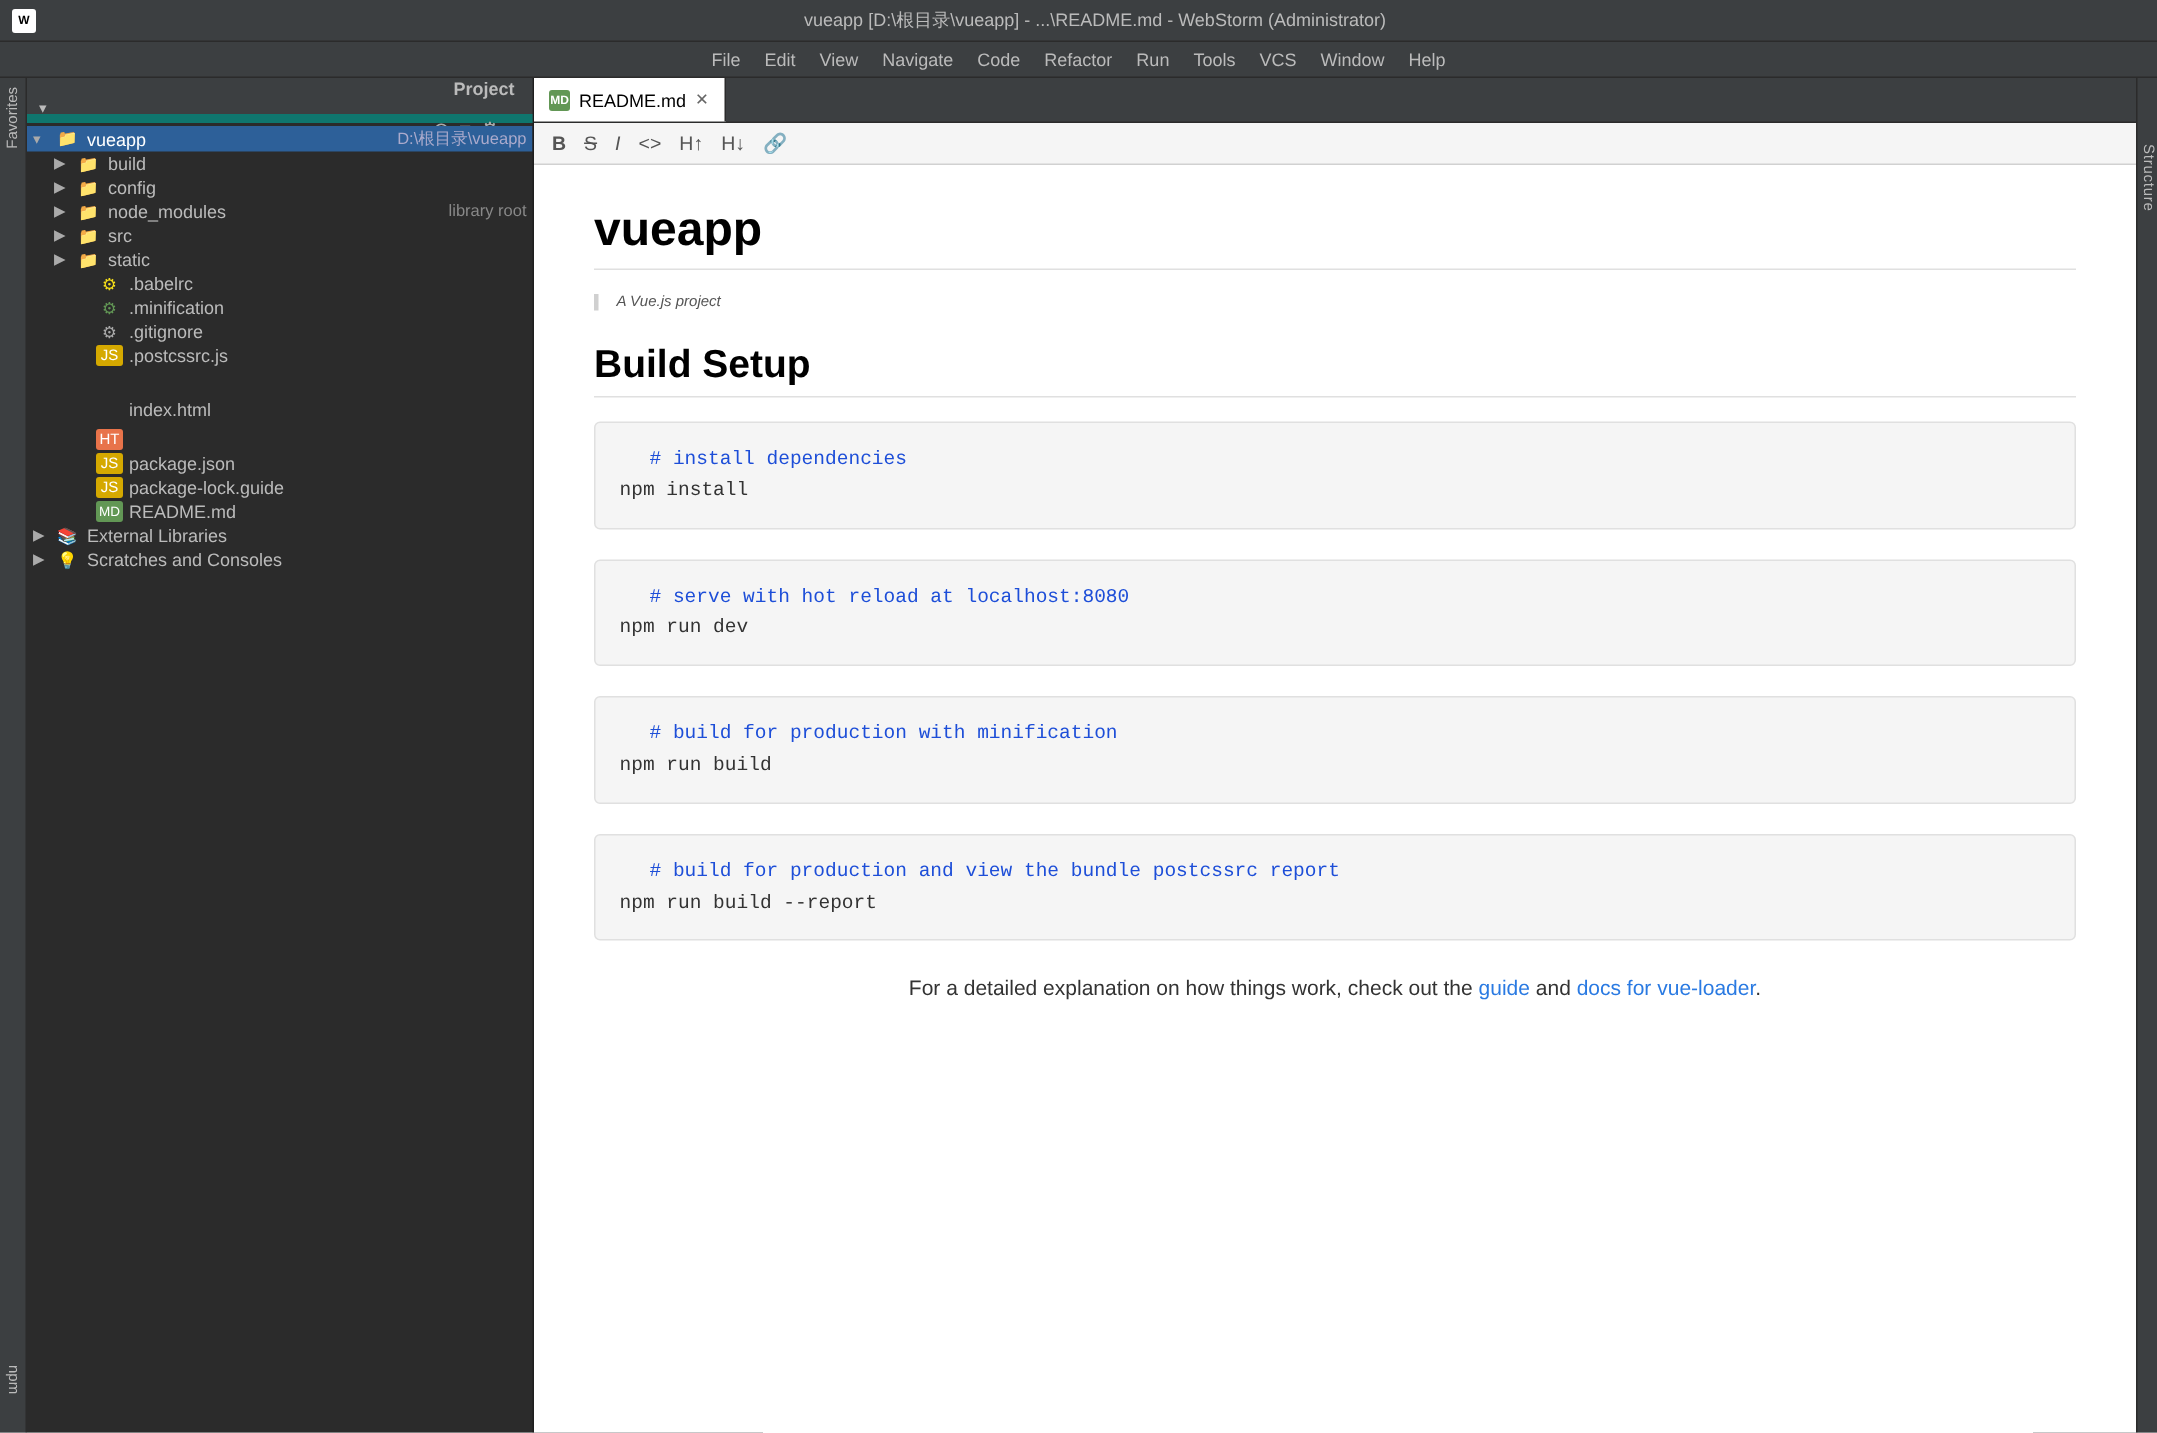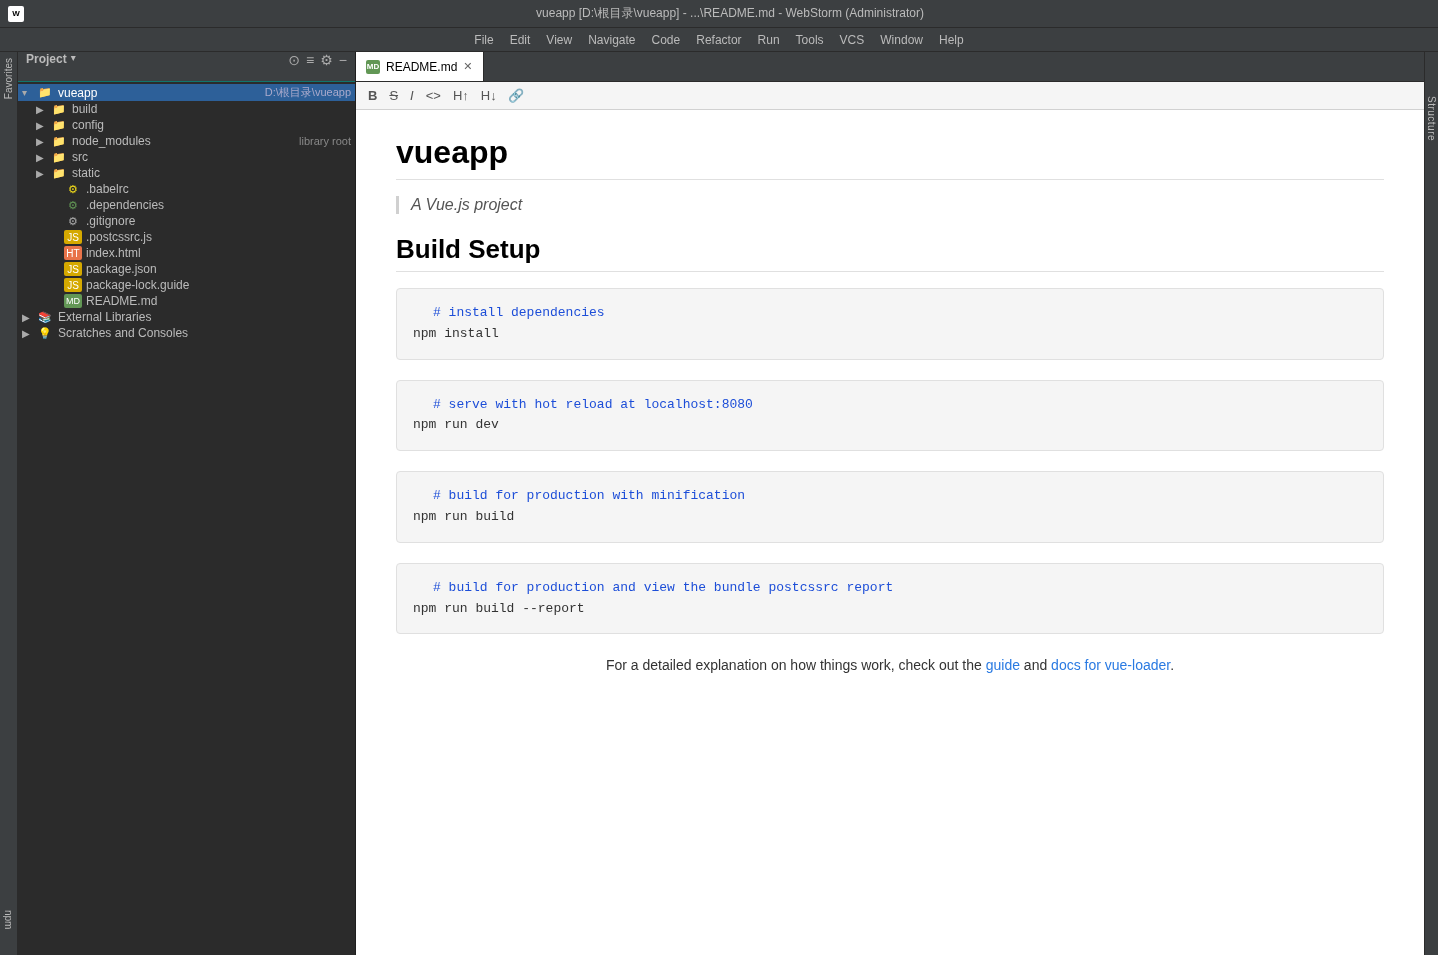--- a/index.html
+++ b/index.html
@@ -53,23 +53,24 @@
       width: 338px;
       background: #2b2b2b;
       display: flex;
       flex-direction: column;
       border-right: 1px solid #1e1e1e;
     }
     .panel-header {
       height: 30px;
       background: #3c3f41;
       display: flex;
-      align-items: flex-start;
+      align-items: flex-end;
       padding: 0 8px;
-      border-bottom: 1px solid #0f766e;
+      border-bottom: 6px solid #0f766e;
+      flex-direction: column;
     }
     .panel-header .panel-title {
       font-size: 12px;
       color: #bbb;
       font-weight: bold;
       margin-right: 4px;
     }
     .panel-header .dropdown-arrow {
       font-size: 10px;
       color: #bbb;
@@ -219,21 +220,21 @@
       color: #000;
       border-bottom: 1px solid #e0e0e0;
       padding-bottom: 8px;
     }
     .md-content .blockquote {
       border-left: 3px solid #d0d0d0;
       padding-left: 12px;
       color: #555;
       margin-bottom: 20px;
       font-style: italic;
-      font-size: 16px;
+      font-size: 10px;
     }
     .md-content h2 {
       font-size: 26px;
       font-weight: bold;
       margin-bottom: 16px;
       margin-top: 4px;
       color: #000;
       border-bottom: 1px solid #e0e0e0;
       padding-bottom: 6px;
     }
@@ -395,38 +396,38 @@
 
       <div class="tree-item indent-2">
         <span class="arrow" style="visibility:hidden">▶</span>
         <span class="file-icon icon-babel" style="font-size:11px;">⚙</span>
         <span class="file-name">.babelrc</span>
       </div>
 
       <div class="tree-item indent-2">
         <span class="arrow" style="visibility:hidden">▶</span>
         <span class="file-icon icon-config" style="font-size:11px;">⚙</span>
-        <span class="file-name">.dependencies</span>
+        <span class="file-name">.minification</span>
       </div>
 
       <div class="tree-item indent-2">
         <span class="arrow" style="visibility:hidden">▶</span>
         <span class="file-icon icon-git" style="font-size:11px;">⚙</span>
         <span class="file-name">.gitignore</span>
       </div>
 
       <div class="tree-item indent-2">
         <span class="arrow" style="visibility:hidden">▶</span>
         <span class="file-icon icon-js" style="font-size:10px; background:#d5a900; color:#fff; border-radius:2px; padding:0 2px;">JS</span>
         <span class="file-name">.postcssrc.js</span>
       </div>
 
       <div class="tree-item indent-2">
         <span class="arrow" style="visibility:hidden">▶</span>
-        <span class="file-icon" style="font-size:10px; background:#e8734a; color:#fff; border-radius:2px; padding:4px 1px;">HT</span>
+        <span class="file-icon" style="font-size:10px; background:#e8734a; color:#fff; border-radius:2px; padding:4px 1px;margin-top:40px;">HT</span>
         <span class="file-name">index.html</span>
       </div>
 
       <div class="tree-item indent-2">
         <span class="arrow" style="visibility:hidden">▶</span>
         <span class="file-icon" style="font-size:10px; background:#d5a900; color:#fff; border-radius:2px; padding:0 1px;">JS</span>
         <span class="file-name">package.json</span>
       </div>
 
       <div class="tree-item indent-2">

